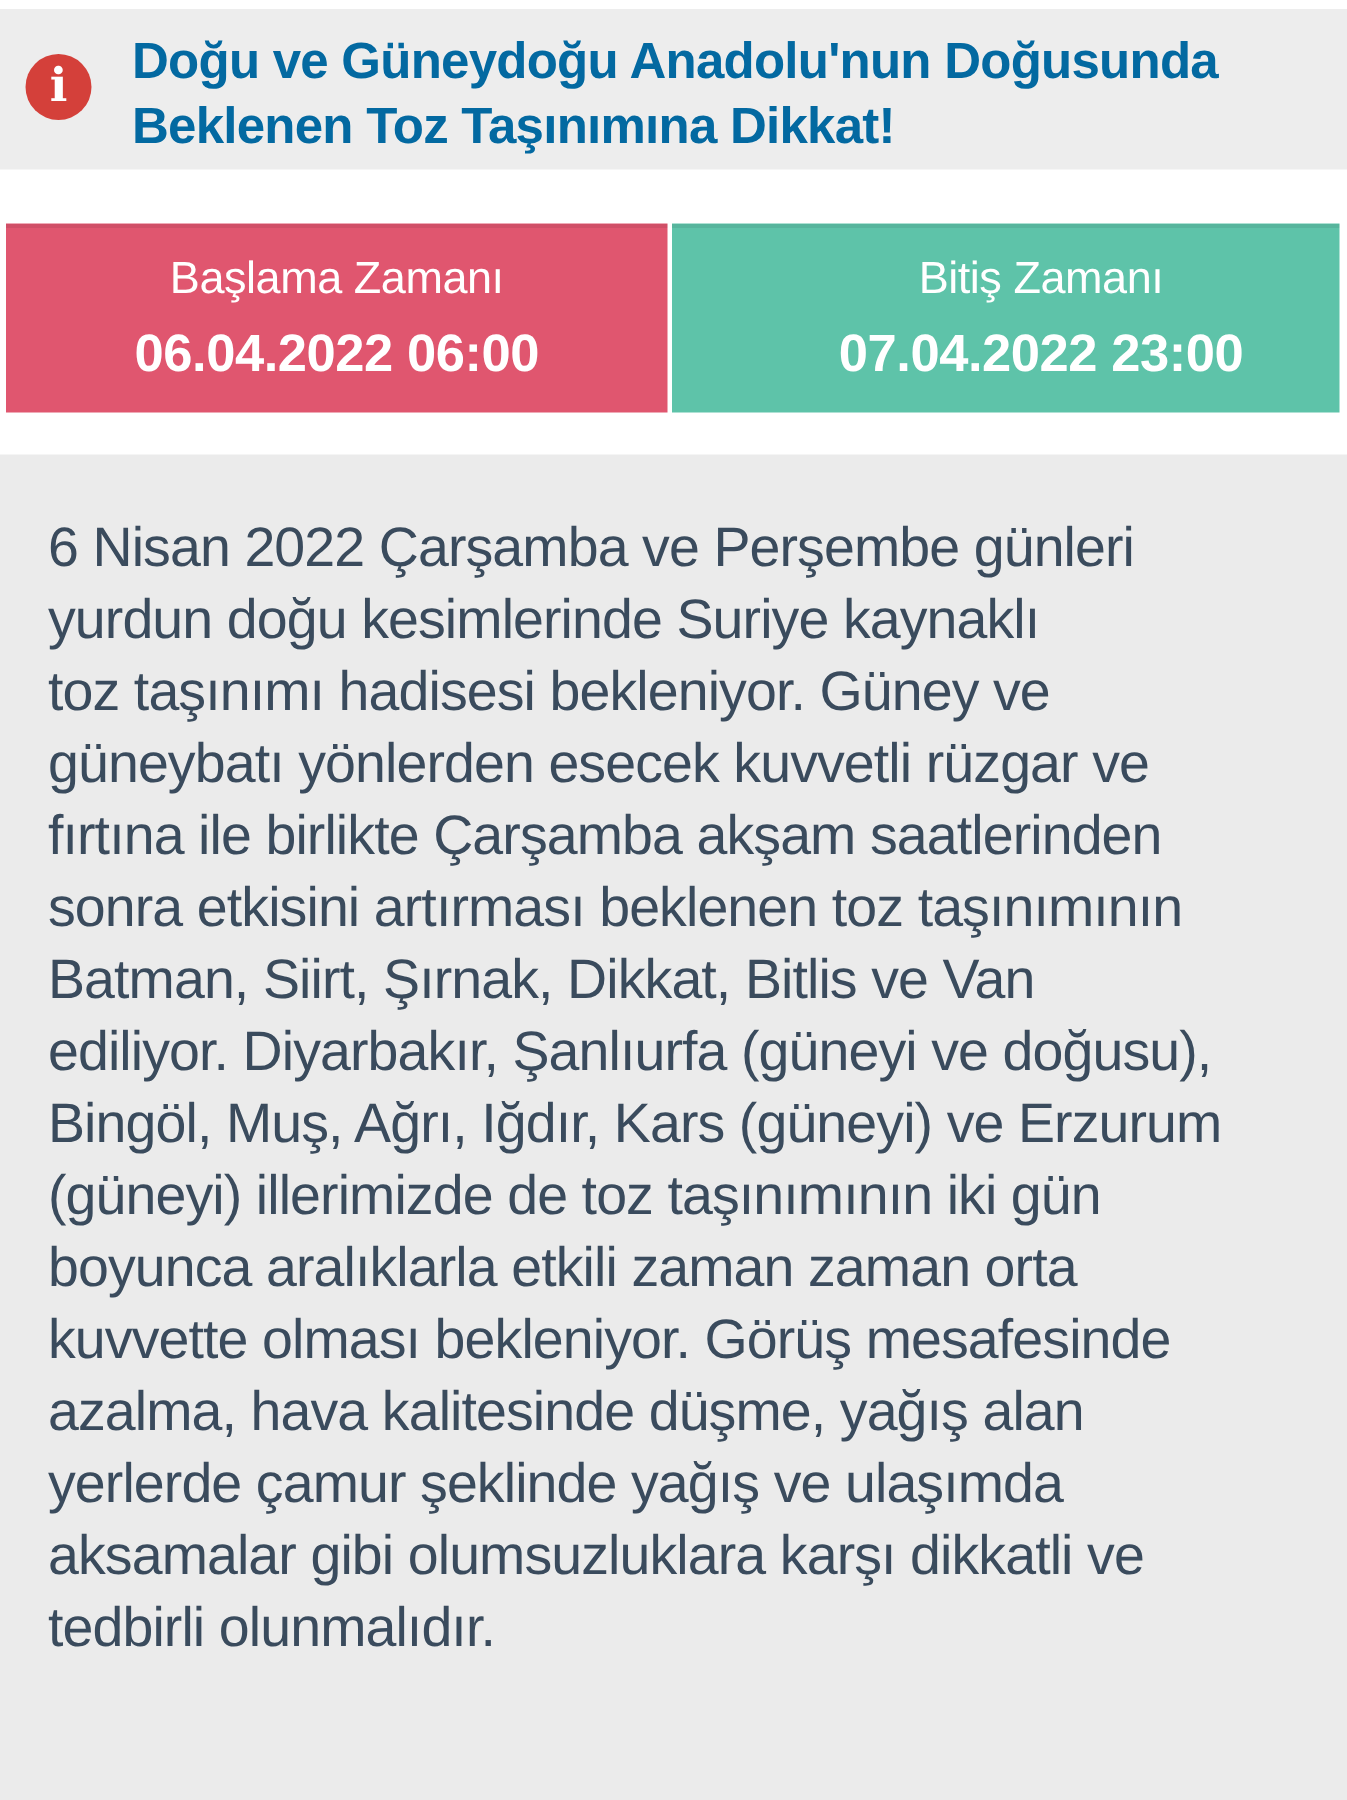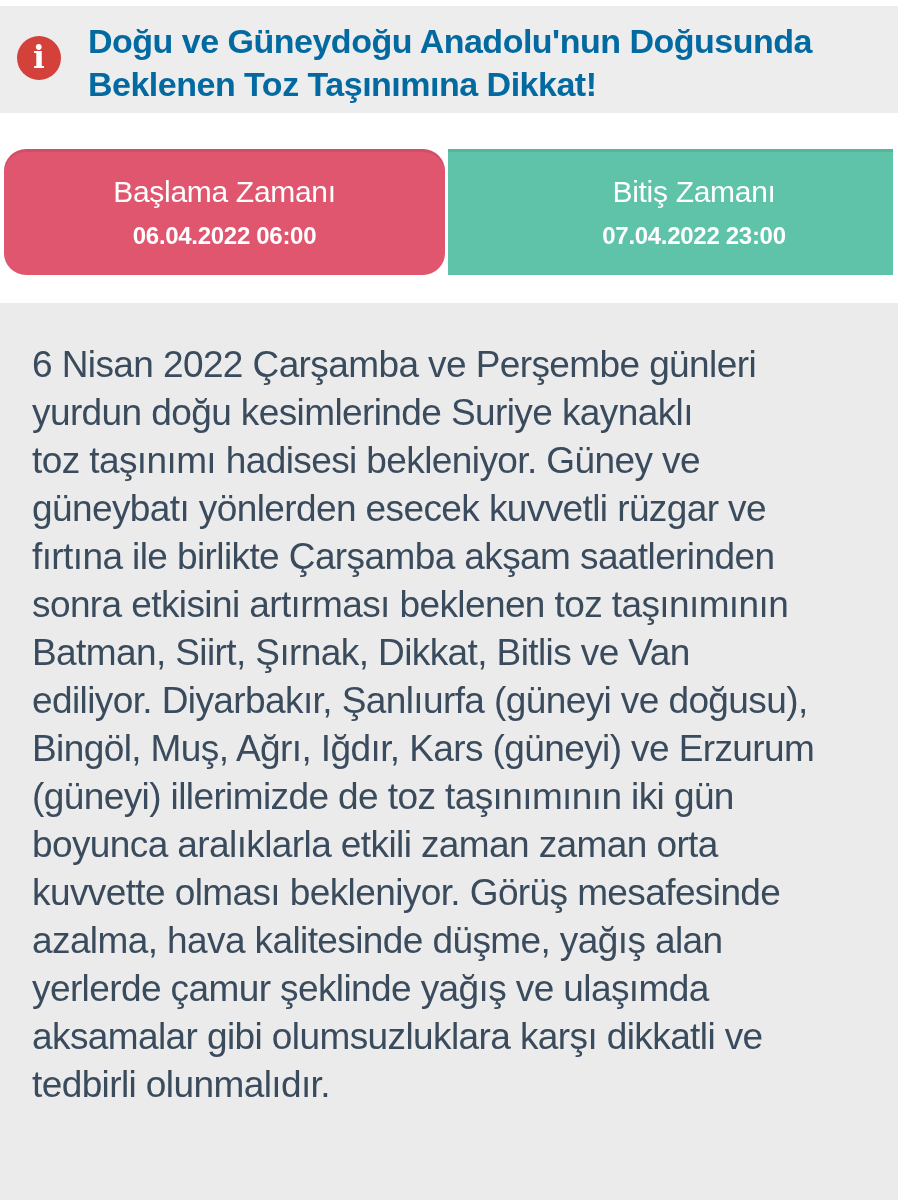--- a/index.html
+++ b/index.html
@@ -40,24 +40,24 @@
     position: absolute; top: 149px; left: 4px; width: 889px; height: 126px;
     display: flex; gap: 3px;
   }
   .time-box {
     display: flex; flex-direction: column;
     align-items: center; justify-content: center;
     gap: 13px;
     color: #ffffff;
     box-shadow: inset 0 3px 0 rgba(0,0,0,0.07);
   }
-  .time-box.start { width: 441px; background: #e0566f; border-radius: 22px; }
+  .time-box.start { width: 441px; background: #e0566f; }
   .time-box.end   { flex: 1;      background: #5ec3a9; padding-left: 47px; }
   .time-label { font-size: 30px; letter-spacing: -0.3px; }
-  .time-value { font-size: 24px; font-weight: bold; letter-spacing: -0.3px; }
+  .time-value { font-size: 35px; font-weight: bold; letter-spacing: -0.3px; }
   .body-band {
     position: absolute; top: 303px; left: 0; width: 898px; height: 897px;
     background: #ebebeb;
   }
   .body-text {
     position: absolute; top: 38px; left: 32px; width: 850px;
     color: #3a4b5d;
     font-size: 37px;
     line-height: 48px;
     letter-spacing: -0.6px;

